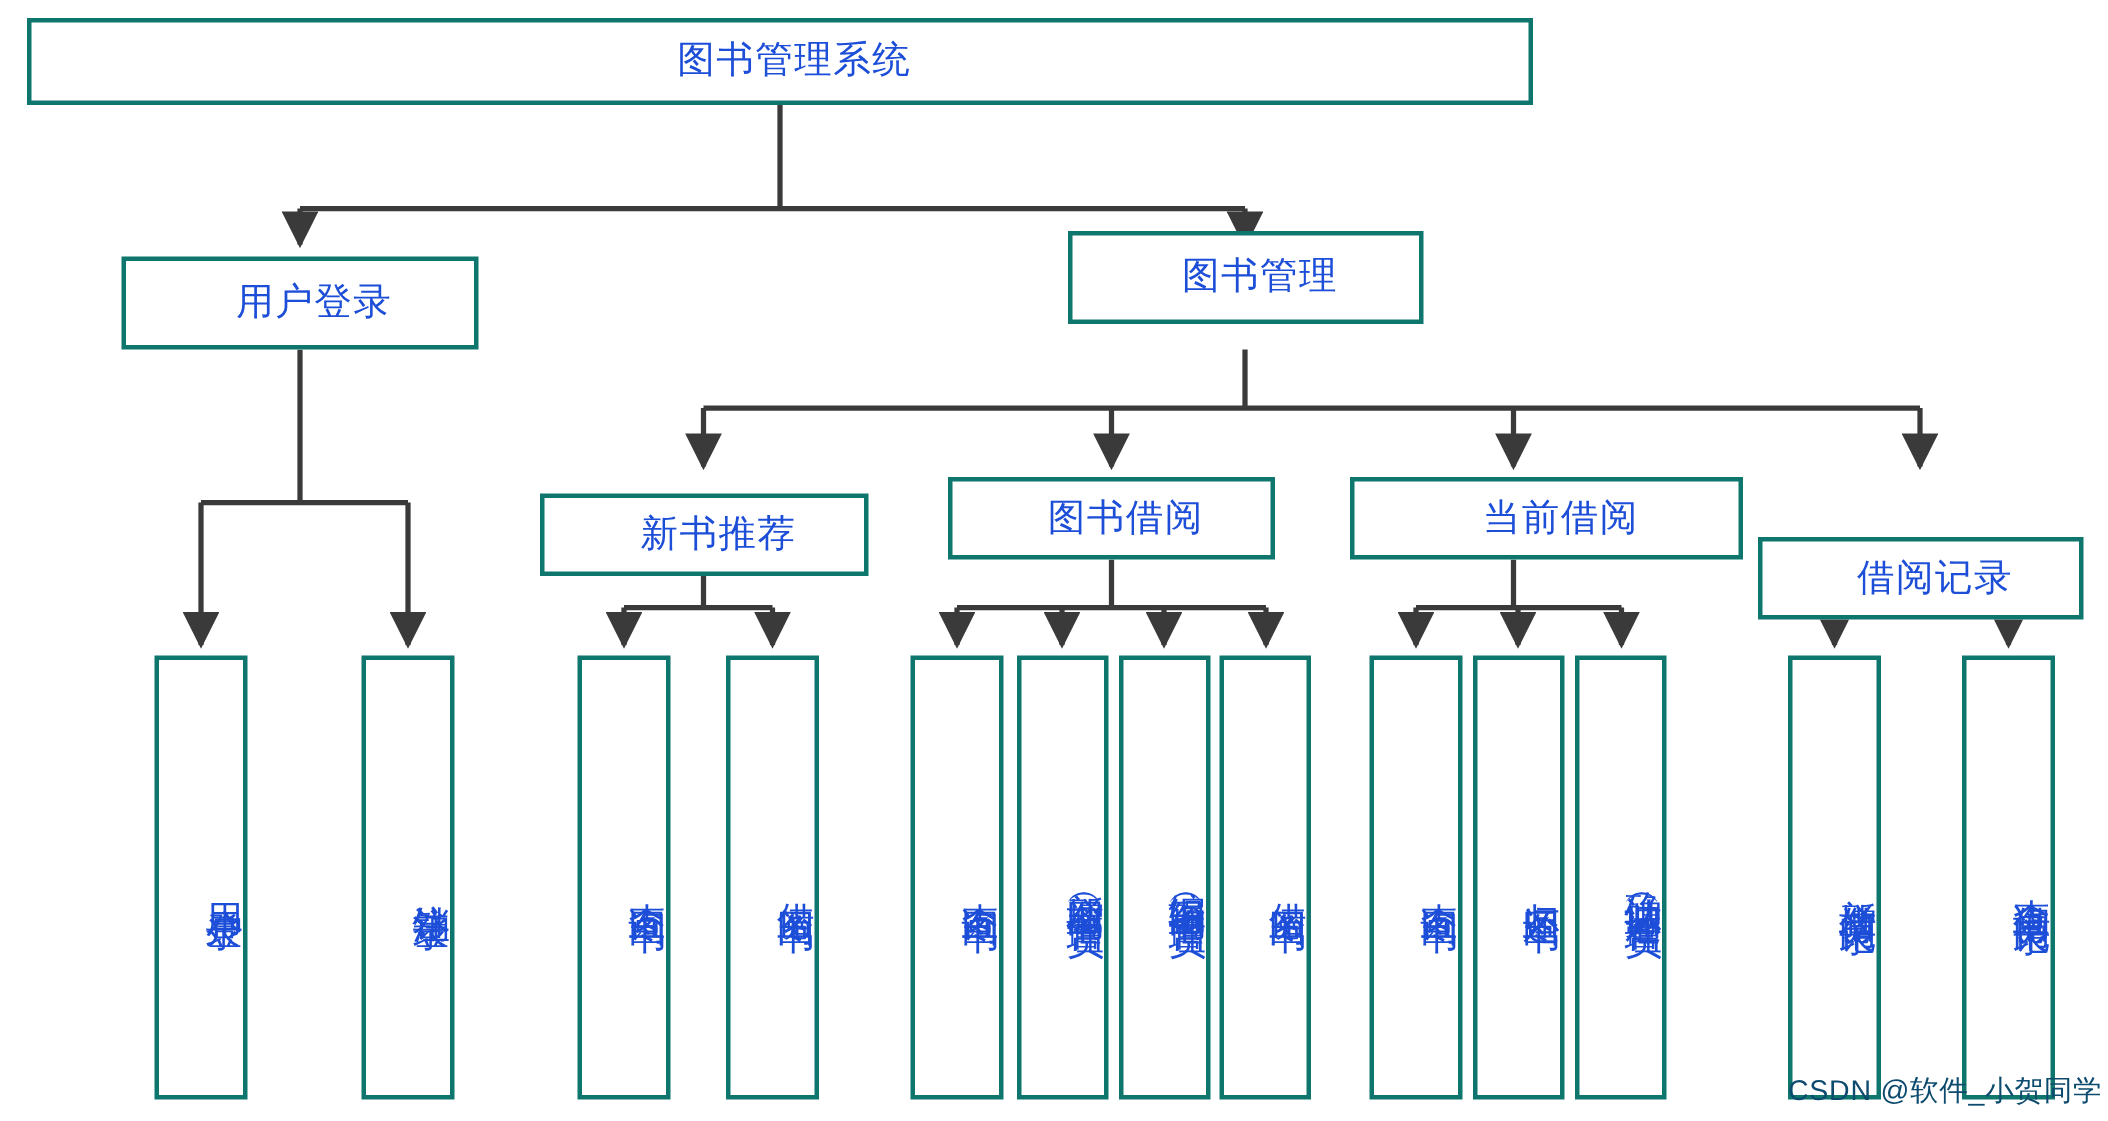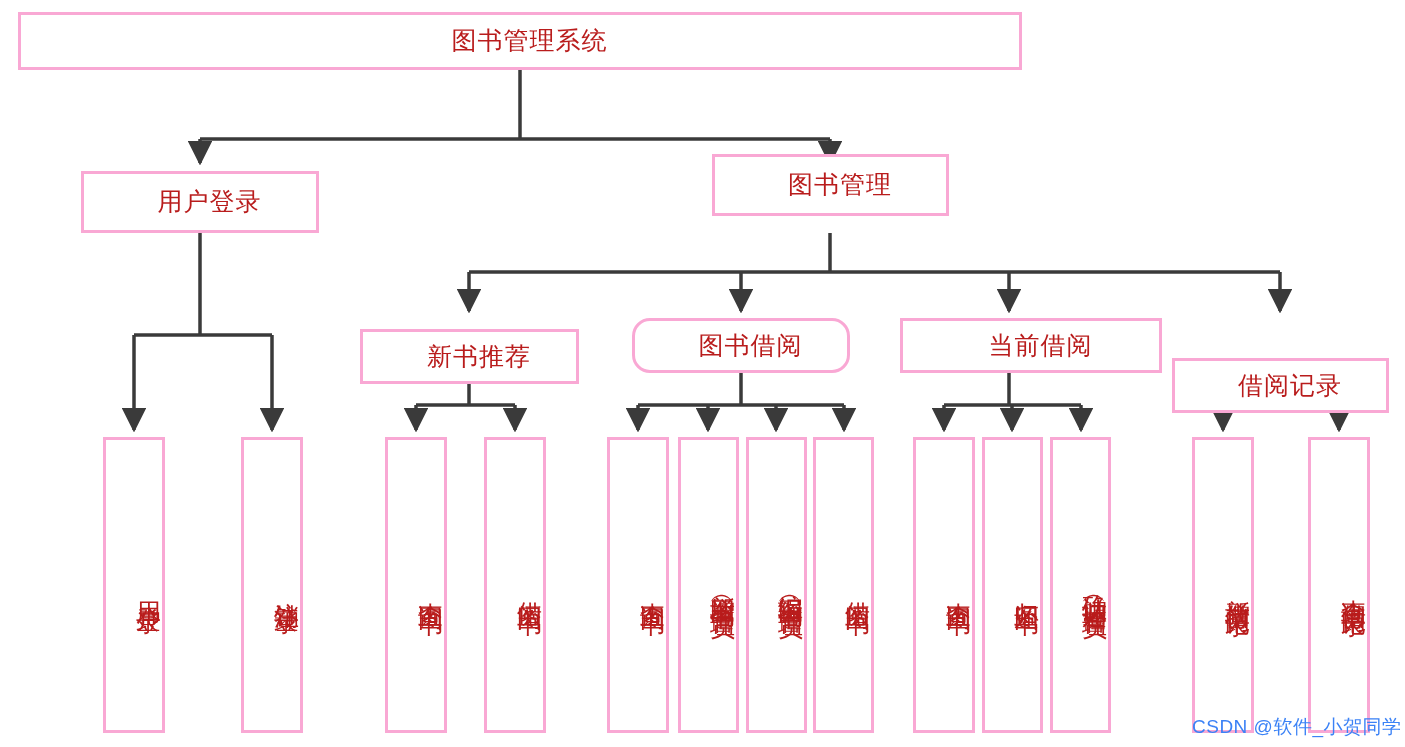--- a/index.html
+++ b/index.html
@@ -13,26 +13,26 @@
   #canvas {
     position: relative;
     width: 1405px;
     height: 747px;
     background: #ffffff;
     overflow: hidden;
   }
   .node {
     position: absolute;
     box-sizing: border-box;
-    border: 3px solid #f9a8d4;
+    border: 3px solid #0f766e;
     background: #ffffff;
     display: flex;
     align-items: center;
     justify-content: center;
-    color: #b91c1c;
+    color: #1d4ed8;
     padding-left: 19px;
   }
   .node.horiz {
     font-size: 25px;
     letter-spacing: 1px;
     line-height: 1.1;
   }
   .node.vert {
     writing-mode: vertical-rl;
     text-orientation: upright;
@@ -50,21 +50,21 @@
     position: absolute;
     left: 0;
     top: 0;
     width: 1405px;
     height: 747px;
     pointer-events: none;
   }
   .watermark {
     position: absolute;
     font-size: 19px;
-    color: #3b82f6;
+    color: #0c4a6e;
     letter-spacing: 0.5px;
     white-space: nowrap;
   }
 </style>
 </head>
 <body>
 
 <div id="canvas">
 
   <svg class="links" viewBox="0 0 1405 747" xmlns="http://www.w3.org/2000/svg">
@@ -124,21 +124,21 @@
   <div class="node horiz" style="left: 81px; top: 171px; width: 238px; height: 62px;">
     <span>用户登录</span>
   </div>
   <div class="node horiz" style="left: 712px; top: 154px; width: 237px; height: 62px;">
     <span>图书管理</span>
   </div>
 
   <div class="node horiz" style="left: 360px; top: 318px; width: 219px; height: 55px; margin-top: 11px;">
     <span>新书推荐</span>
   </div>
-  <div class="node horiz" style="left: 632px; top: 318px; width: 218px; height: 55px; border-radius: 18px;">
+  <div class="node horiz" style="left: 632px; top: 318px; width: 218px; height: 55px;">
     <span>图书借阅</span>
   </div>
   <div class="node horiz" style="left: 900px; top: 318px; width: 262px; height: 55px;">
     <span>当前借阅</span>
   </div>
   <div class="node horiz" style="left: 1172px; top: 318px; width: 217px; height: 55px; margin-top: 40px;">
     <span>借阅记录</span>
   </div>
 
   <div class="node vert" style="left: 103px; top: 437px; width: 62px; height: 296px;">

